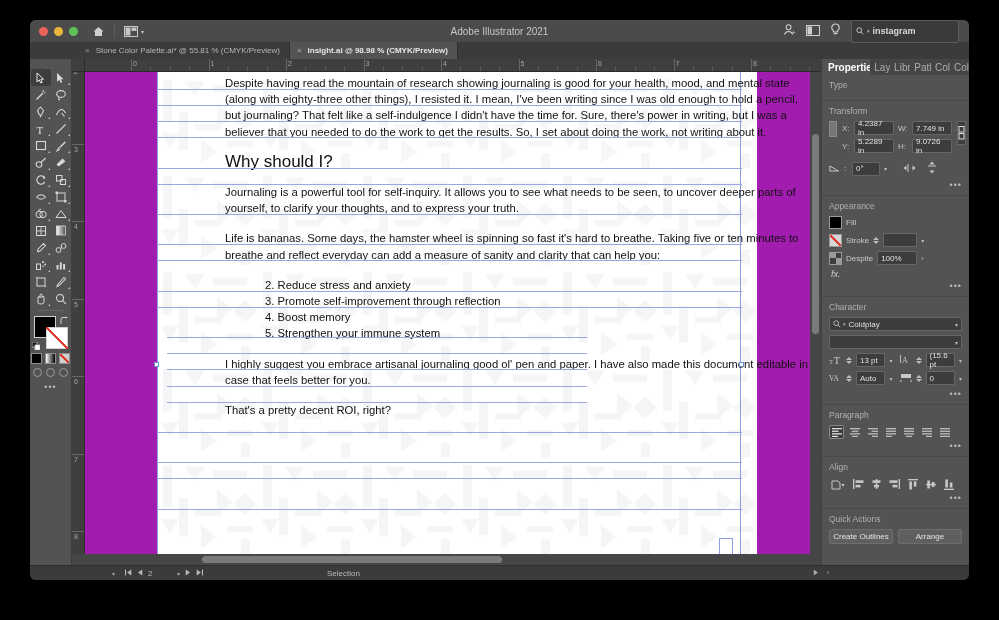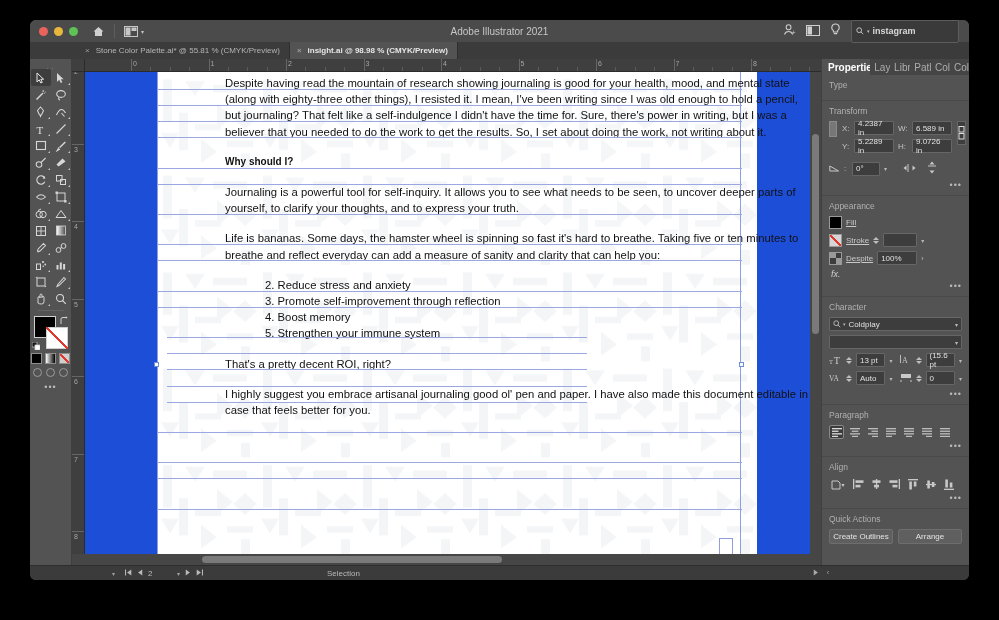--- a/index.html
+++ b/index.html
@@ -125,34 +125,34 @@
   .rh-tick { position: absolute; top: 0; bottom: 0; border-left: 1px solid #666; }
   .rh-lab { position: absolute; top: 1px; font-size: 7px; color: #a5a5a5; padding-left: 2px; }
   .canvasrow { flex: 1; display: flex; min-height: 0; }
   .ruler-v {
     width: 13px; flex: 0 0 13px; background: #3f3f3f;
     position: relative; overflow:hidden; border-right: 1px solid #2b2b2b;
   }
   .rv-tick { position: absolute; left: 0; right: 0; border-top: 1px solid #666; }
   .rv-lab { position: absolute; left: 2px; font-size: 7px; color: #a5a5a5; }
   .canvas {
-    flex: 1; background: #1d4ed8; position: relative; overflow: hidden;
+    flex: 1; background: #a21caf; position: relative; overflow: hidden;
   }
   .artboard {
     position: absolute; left: 72px; top: 0; width: 600px; bottom: 0;
     background: #fff;
   }
   .pattern { position: absolute; inset: 0; opacity: 0.55; }
   .doc {
     position: absolute; left: 68px; top: 0; width: 585px; bottom: 0;
     padding: 3px 0 0 0;
     font-size: 11.3px; line-height: 16.2px; color: #111;
   }
   .doc p { margin: 0 0 14px 0; }
-  .doc h3 { font-size: 10px; font-weight: bold; margin: 0 0 14px 0; }
+  .doc h3 { font-size: 17px; font-weight: normal; margin: 0 0 14px 0; }
   .doc ol { margin: 0 0 14px 0; padding-left: 40px; }
   .doc ol li { margin: 0; }
   
   .doc .ln {
     position: absolute; left: -68px; width: 585px;
     border-bottom: 1px solid #9aa7e0; pointer-events:none;
   }
   .tbox-frame {
     position: absolute; left: 0px; top: 0px; right: 16px; bottom: 0;
     border-left: 1px solid #8e9ee0; border-right: 1px solid #8e9ee0;
@@ -244,21 +244,21 @@
   }
   .swbox.nostroke::after {
     content:""; position:absolute; inset:0;
     background: linear-gradient(to top right, transparent 42%, #e03a2f 42%, #e03a2f 58%, transparent 58%);
   }
   .swbox.opac {
     background: #3d3d3d; position: relative;
     display:grid; grid-template-columns:1fr 1fr; grid-template-rows:1fr 1fr;
   }
   .swbox.opac i:nth-child(1), .swbox.opac i:nth-child(4){background:#9a9a9a;}
-  .ulabel { text-decoration: underline; font-size: 8px; color: #c9c9c9; }
+  .ulabel { font-size: 8px; color: #c9c9c9; }
   .fxrow { font-style: italic; font-size: 9px; color: #cfcfcf; padding-left: 2px;}
   .align-btns { display: flex; gap: 3px; align-items:center; }
   .abtn {
     width: 15px; height: 14px; display: flex; align-items: center;
     justify-content: center; border-radius: 2px;
   }
   .abtn.on { background: #3d3d3d; border: 1px solid #888; }
   .qrow { display: flex; gap: 5px; }
   .qbtn {
     flex: 1; height: 15px; background: #5f5f5f; border: 1px solid #6e6e6e;
@@ -667,22 +667,22 @@
               <p>Despite having read the mountain of research showing journaling is good for your health, mood, and mental state (along with eighty-three other things), I resisted it. I mean, I've been writing since I was old enough to hold a pencil, but journaling? That felt like a self-indulgence I didn't have the time for. Sure, there's power in writing, but I was a believer that you needed to do the work to get the results. So, I set about doing the work, not writing about it.</p>
               <h3>Why should I?</h3>
               <p>Journaling is a powerful tool for self-inquiry. It allows you to see what needs to be seen, to uncover deeper parts of yourself, to clarify your thoughts, and to express your truth.</p>
               <p>Life is bananas. Some days, the hamster wheel is spinning so fast it's hard to breathe. Taking five or ten minutes to breathe and reflect everyday can add a measure of sanity and clarity that can help you:</p>
               <ol style="list-style:none;">
                 <li>2. Reduce stress and anxiety</li>
                 <li>3. Promote self-improvement through reflection</li>
                 <li>4. Boost memory</li>
                 <li>5. Strengthen your immune system</li>
               </ol>
+              <p>I highly suggest you embrace artisanal journaling good ol' pen and paper. I have also made this document editable in case that feels better for you.</p>
               <p>That's a pretty decent ROI, right?</p>
-              <p>I highly suggest you embrace artisanal journaling good ol' pen and paper. I have also made this document editable in case that feels better for you.</p>
             <div class="ln" style="top: 16.7px;"></div>
                 <div class="ln" style="top: 32.9px;"></div>
                 <div class="ln" style="top: 49.1px;"></div>
                 <div class="ln" style="top: 65.3px;"></div>
                 <div class="ln" style="top: 95.5125px;"></div>
                 <div class="ln" style="top: 111.713px;"></div>
                 <div class="ln" style="top: 141.919px;"></div>
                 <div class="ln" style="top: 172.122px;"></div>
                 <div class="ln" style="top: 188.322px;"></div>
                 <div class="ln" style="top: 218.528px;"></div>
@@ -743,21 +743,21 @@
               <i></i>
               <i></i>
               <i></i>
               <i></i>
           </div>
           <div style="flex:1;">
             <div class="frow">
               <span class="ftag">X:</span>
               <div class="fin w40">4.2387 in</div>
               <span class="ftag" style="width:10px;">W:</span>
-              <div class="fin w40">6.589 in</div>
+              <div class="fin w40">7.749 in</div>
             </div>
             <div class="frow">
               <span class="ftag">Y:</span>
               <div class="fin w40">5.2289 in</div>
               <span class="ftag" style="width:10px;">H:</span>
               <div class="fin w40">9.0726 in</div>
             </div>
           </div>
           <div class="lockbox">
             <svg width="7" height="14" viewBox="0 0 7 14">

